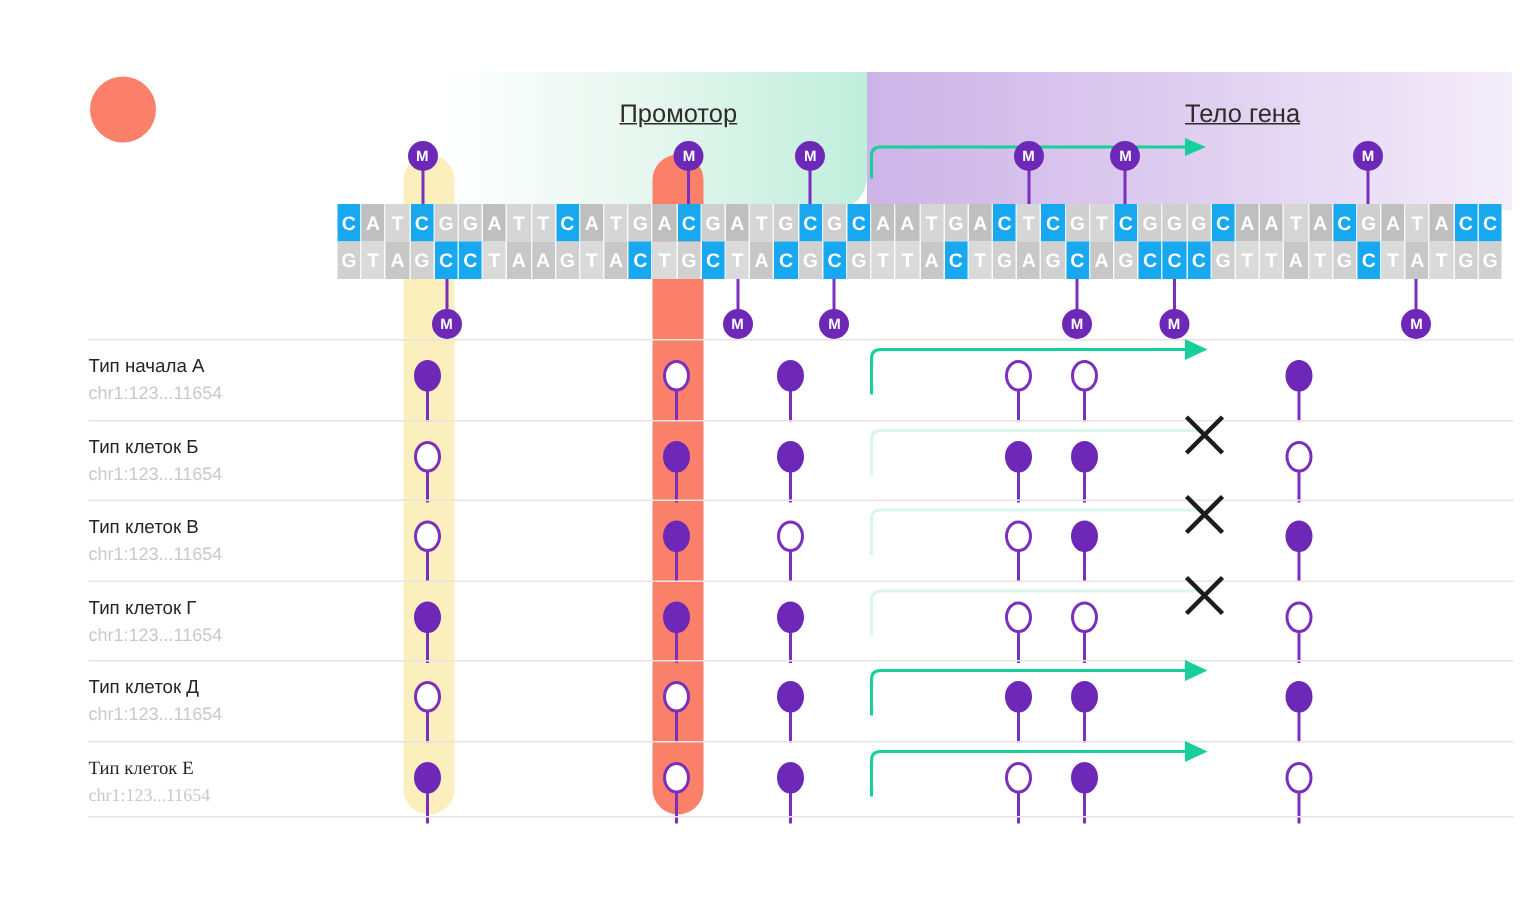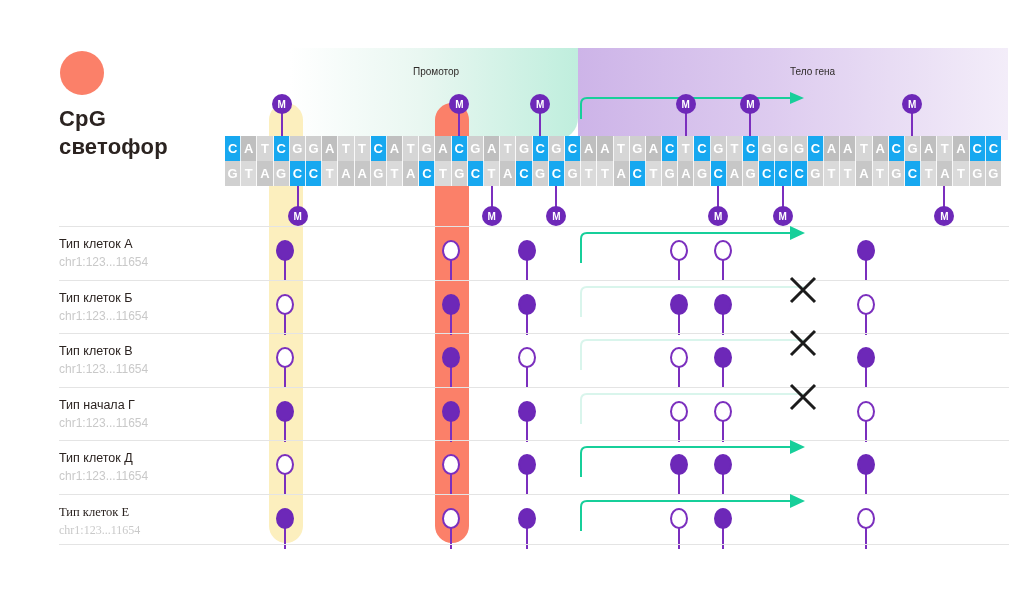--- a/index.html
+++ b/index.html
@@ -36,21 +36,21 @@
     background:linear-gradient(90deg,#ffffff 0%,#e9f7f1 45%,#bfeedd 100%);
     border-radius:0 0 22px 0;
   }
   .band-gene {
     left:578px; width:430px;
     background:linear-gradient(90deg,#cdb4e8 0%,#ddcbef 45%,#f3edf9 100%);
     border-radius:0 0 0 0;
   }
   .band-label {
     position:absolute; top:66px;
-    font-size:10px; color:#2f2b29; white-space:nowrap;
+    font-size:17px; color:#2f2b29; white-space:nowrap;text-decoration:underline;
   }
   .lbl-promoter { left:413px; }
   .lbl-tss { left:595px; }
   .lbl-body { left:790px; }
 
   
   .cpg-col {
     position:absolute; top:103px; width:34px; height:440px;
     border-radius:17px 17px 17px 17px;
   }
@@ -133,22 +133,20 @@
 
   
   .xmark { position:absolute; }
 </style>
 </head>
 <body>
 
 <div id="stage">
 
   <div class="brand-dot"></div>
-  <div class="brand-title">CpG
-светофор</div>
 
   <div class="band band-promoter"></div>
   <div class="band band-gene"></div>
   <div class="band-label lbl-promoter">Промотор</div>
   <div class="band-label lbl-body">Тело гена</div>
 
   <div class="tx" style="left:578px; top:92px;">
     <svg width="235" height="28" viewBox="0 0 235 28">
       <path d="M3 27 L3 12 Q3 6 9 6 L212 6" fill="none" stroke="#17cf9a" stroke-width="2"></path>
       <path d="M212 0 L226 6 L212 12 Z" fill="#17cf9a"></path>
@@ -308,21 +306,21 @@
         <div class="m-ball">M</div>
       </div>
       <div class="m-bot" style="position: absolute; left: 944.417px; top: 186px;">
         <div class="m-stem"></div>
         <div class="m-ball">M</div>
       </div>
     </div>
 
   <div id="rows">
       <div class="row" style="top: 226px;">
-        <div class="row-name">Тип клеток А</div>
+        <div class="row-name">Тип начала А</div>
         <div class="row-coord">chr1:123...11654</div>
         <div class="tx" style="left: 519px; top: -6px;">
           <svg width="240" height="44" viewBox="0 0 240 44">
             <path d="M3 42 L3 18 Q3 12 9 12 L212 12" fill="none" stroke="#17cf9a" stroke-width="2"></path>
             <path d="M212 5 L227 12 L212 19 Z" fill="#17cf9a"></path>
           </svg>
         </div>
         <div class="lolli filled" style="left: 226px; top: 32px;">
           <div class="stem"></div>
           <div class="head"></div>
@@ -414,21 +412,21 @@
         <div class="lolli filled" style="left: 664px; top: 32px;">
           <div class="stem"></div>
           <div class="head"></div>
         </div>
         <div class="lolli filled" style="left: 807px; top: 32px;">
           <div class="stem"></div>
           <div class="head"></div>
         </div>
       </div>
       <div class="row" style="top: 386.5px;">
-        <div class="row-name">Тип начала Г</div>
+        <div class="row-name">Тип клеток Г</div>
         <div class="row-coord">chr1:123...11654</div>
         <div class="tx" style="left: 519px; top: -6px;">
           <svg width="240" height="44" viewBox="0 0 240 44">
             <path d="M3 42 L3 18 Q3 12 9 12 L226 12" fill="none" stroke="#d9f5ec" stroke-width="2"></path>
           </svg>
         </div>
         <div class="xmark" style="left: 727px; top: -8px;"><svg width="34" height="34" viewBox="0 0 34 34">
             <path d="M5 5 L29 29 M29 5 L5 29" stroke="#1c1c1c" stroke-width="3" stroke-linecap="butt"></path>
           </svg></div>
         <div class="lolli filled" style="left: 226px; top: 32px;">

